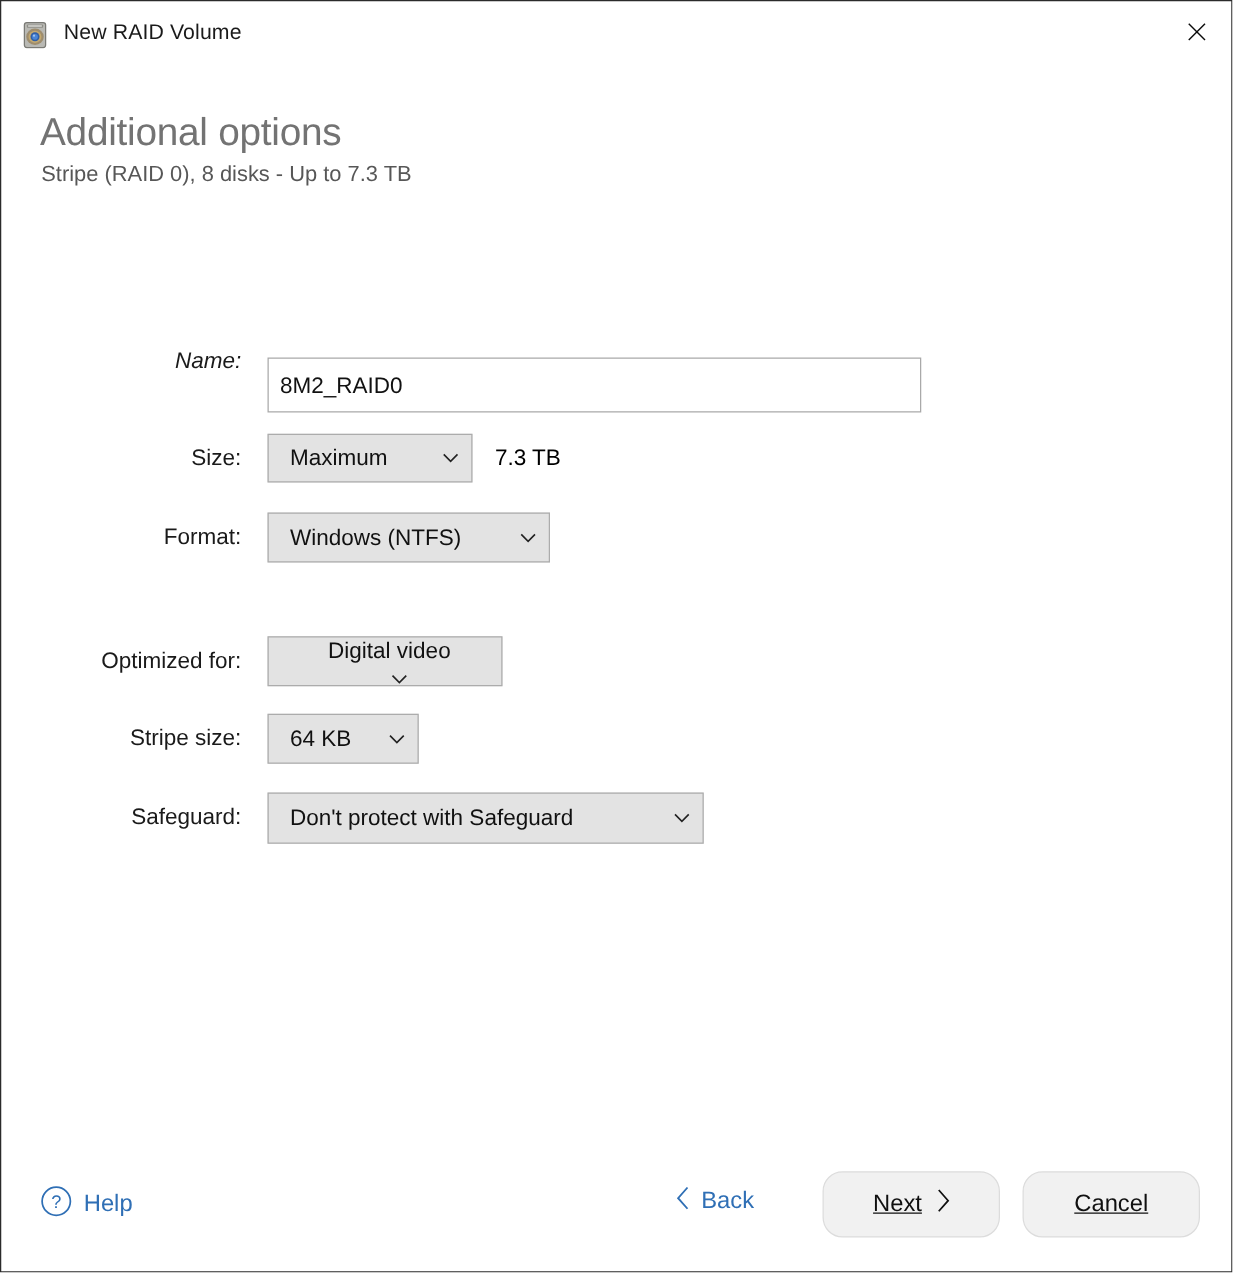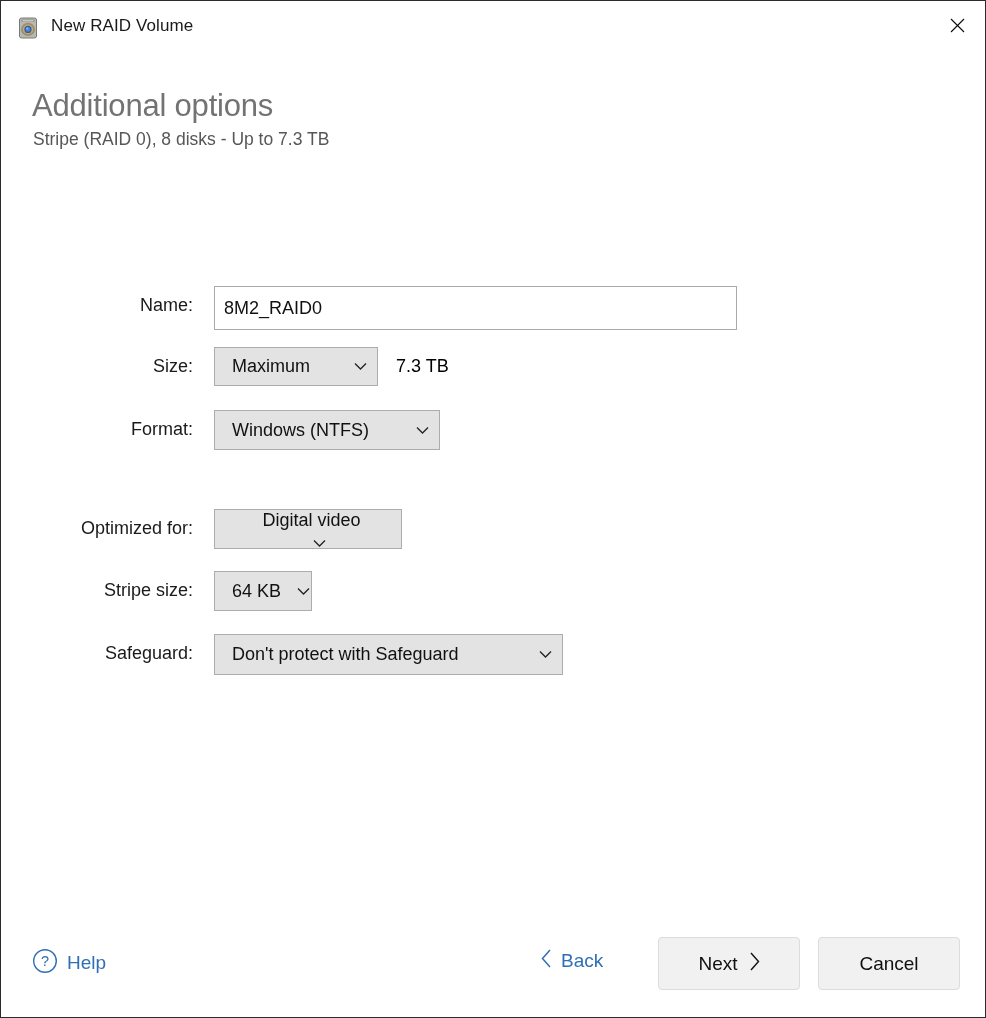--- a/index.html
+++ b/index.html
@@ -165,29 +165,30 @@
     font-size: 19px;
     color: #2f6fb5;
     white-space: nowrap;
   }
 
   .btn {
     position: absolute;
     box-sizing: border-box;
     background: #f1f1f1;
     border: 1px solid #dcdcdc;
-    border-radius: 4px;
+    border-radius: 16px;
     display: flex;
     align-items: center;
     justify-content: center;
     gap: 11px;
     font-size: 19px;
     color: #101010;
     cursor: default;
     user-select: none;
+    text-decoration: underline;
   }
   .btn-next { left: 657px; top: 936px; width: 142px; height: 53px; }
   .btn-cancel { left: 817px; top: 936px; width: 142px; height: 53px; }
 </style>
 </head>
 <body>
 
 <div class="window">
 
   <div class="titlebar">
@@ -213,21 +214,21 @@
         <line x1="14" y1="1" x2="1" y2="14" stroke="#0a0a0a" stroke-width="1.1"></line>
       </svg>
     </span>
   </div>
 
   <div class="heading">Additional options</div>
   <div class="subheading">Stripe (RAID 0), 8 disks - Up to 7.3 TB</div>
 
   <div class="form">
 
-    <div class="row" style="left:0; top:285px; width:192px;">
+    <div class="row" style="left:0; top:268px; width:192px;font-style:italic;">
       <span class="lbl" style="top:9px;">Name:</span>
     </div>
     <input class="text-input" type="text" style="left: 213px; top: 285px; width: 523px; height: 44px;" value="8M2_RAID0">
 
     <div class="row" style="left:0; top:346px; width:192px;">
       <span class="lbl" style="top:9px;">Size:</span>
     </div>
     <div class="dropdown" style="left:213px; top:346px; width:164px; height:39px;">
       <span class="dd-text">Maximum</span>
       <span class="dd-arrow">
@@ -258,21 +259,21 @@
       <span class="dd-arrow">
         <svg width="13" height="9" viewBox="0 0 13 9">
           <polyline points="1,1.5 6.5,7 12,1.5" fill="none" stroke="#222222" stroke-width="1.3"></polyline>
         </svg>
       </span>
     </div>
 
     <div class="row" style="left:0; top:570px; width:192px;">
       <span class="lbl" style="top:9px;">Stripe size:</span>
     </div>
-    <div class="dropdown" style="left:213px; top:570px; width:98px; height:40px;">
+    <div class="dropdown" style="left:213px; top:570px; width:121px; height:40px;">
       <span class="dd-text">64 KB</span>
       <span class="dd-arrow">
         <svg width="13" height="9" viewBox="0 0 13 9">
           <polyline points="1,1.5 6.5,7 12,1.5" fill="none" stroke="#222222" stroke-width="1.3"></polyline>
         </svg>
       </span>
     </div>
 
     <div class="row" style="left:0; top:633px; width:192px;">
       <span class="lbl" style="top:9px;">Safeguard:</span>

